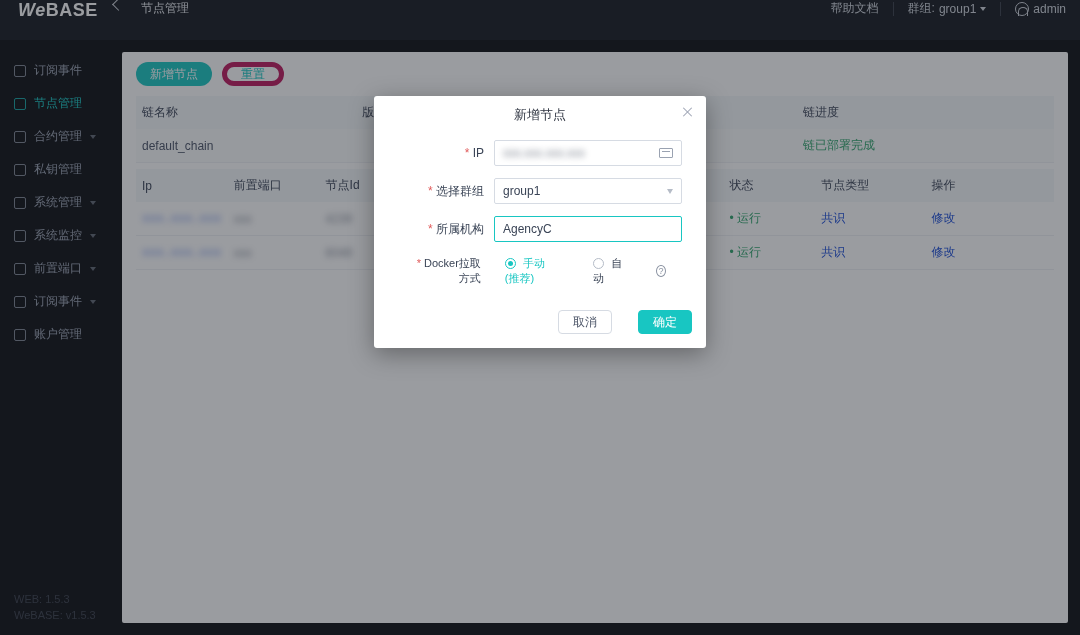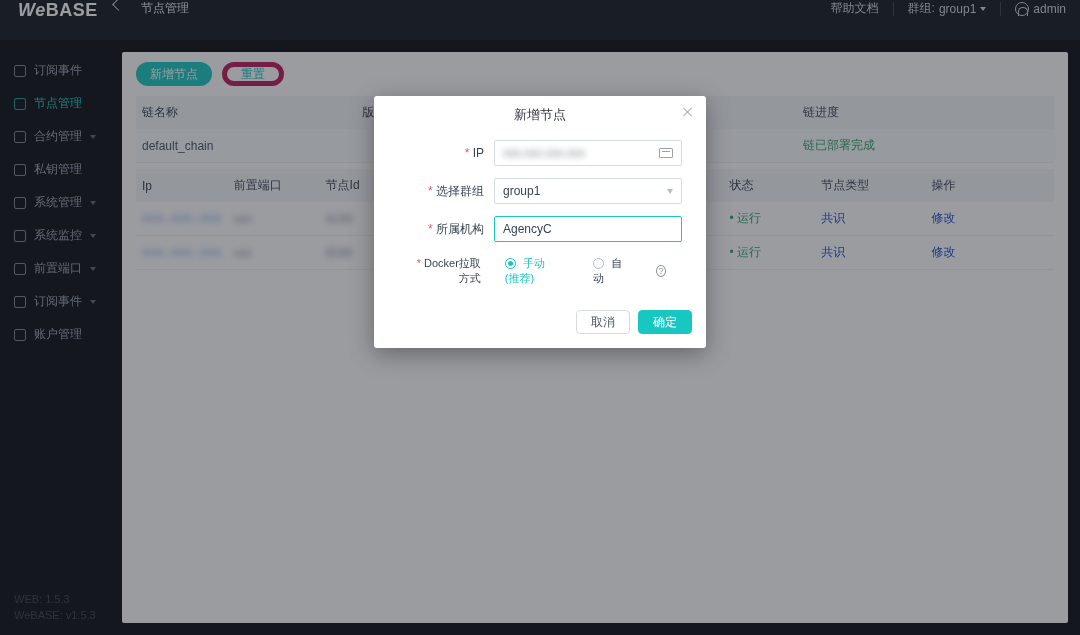--- a/index.html
+++ b/index.html
@@ -145,21 +145,21 @@
     .q-icon{
       display:inline-flex;width:12px;height:12px;border:1px solid #8b93a2;border-radius:50%;align-items:center;justify-content:center;font-size:9px;color:#8b93a2;margin-left:8px;
     }
     .modal-foot {
       display:flex; justify-content:flex-end; gap:8px; padding:8px 14px 14px;
     }
     .mbtn {
       height:24px; padding:0 14px; font-size:12px; border-radius:4px; cursor:pointer;
     }
     .mbtn-cancel{ background:#fff; border:1px solid #d6dbe3; color:#4a5366;}
-    .mbtn-ok{ background:#18c6c2; border:1px solid #18c6c2; color:#fff;}
+    .mbtn-ok{ background:#18c6c2; border:1px solid #18c6c2; color:#fff;margin-left:18px;}
   </style>
 </head>
 <body>
 
 <div class="topbar">
   <div class="logo">
     <span>We</span><span class="b">BASE</span>
   </div>
   <span class="collapse-icon"></span>
   <span class="page-title">节点管理</span>

